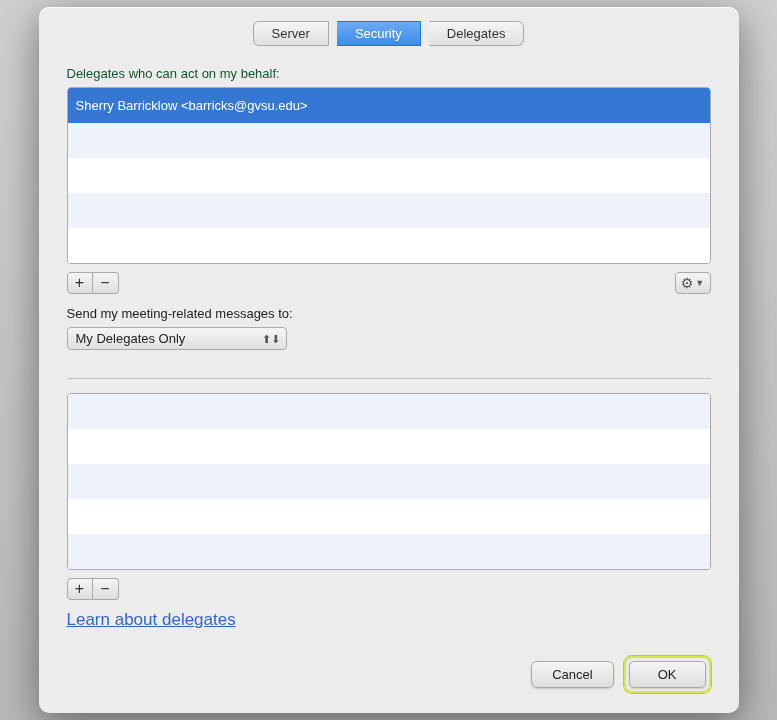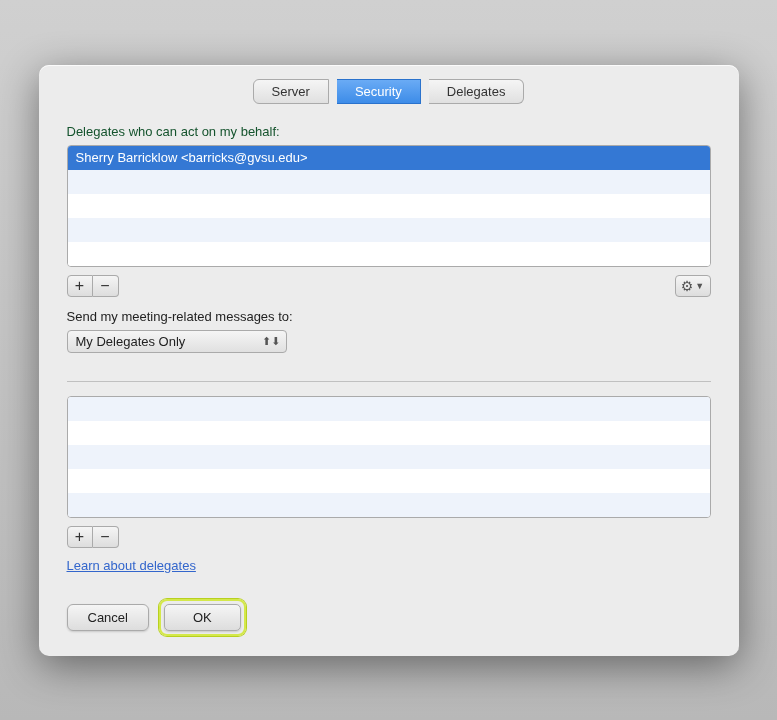--- a/index.html
+++ b/index.html
@@ -90,21 +90,21 @@
       border: 1px solid #aaa;
       border-radius: 4px;
       background: white;
       overflow: hidden;
       margin-bottom: 8px;
     }
 
     .list-row {
       padding: 4px 8px;
       font-size: 13px;
-      height: 24px;
+      height: 35px;
       display: flex;
       align-items: center;
     }
 
     .list-row.selected {
       background: #3478d4;
       color: white;
     }
 
     .list-row.stripe {
@@ -213,29 +213,30 @@
     .people-label {
       font-size: 13px;
       color: #222;
       margin-bottom: 6px;
     }
 
     
     .learn-link {
       color: #3366cc;
       text-decoration: underline;
-      font-size: 13px;
+      font-size: 17px;
       cursor: pointer;
       margin-top: 10px;
       display: inline-block;
     }
 
     
     .footer {
       display: flex;
+      justify-content: flex-end;
       align-items: center;
       padding: 10px 28px 0;
       gap: 10px;
     }
 
     .cancel-btn {
       padding: 5px 20px;
       font-size: 13px;
       background: linear-gradient(180deg, #f5f5f5 0%, #ddd 100%);
       border: 1px solid #aaa;

